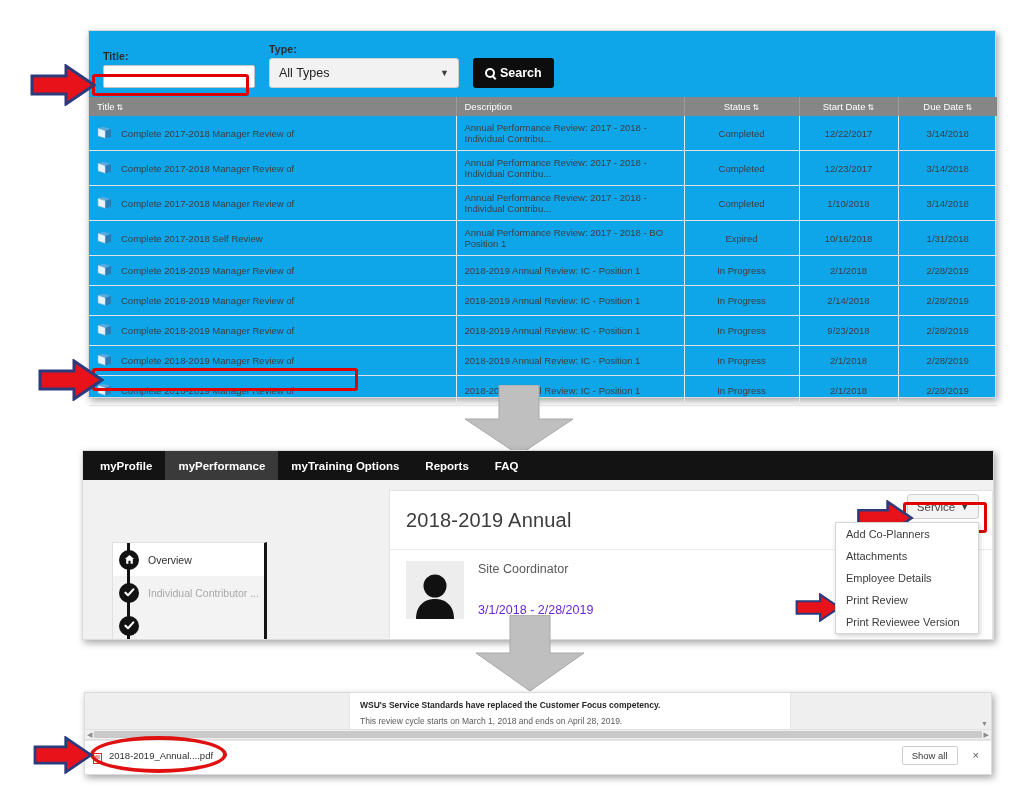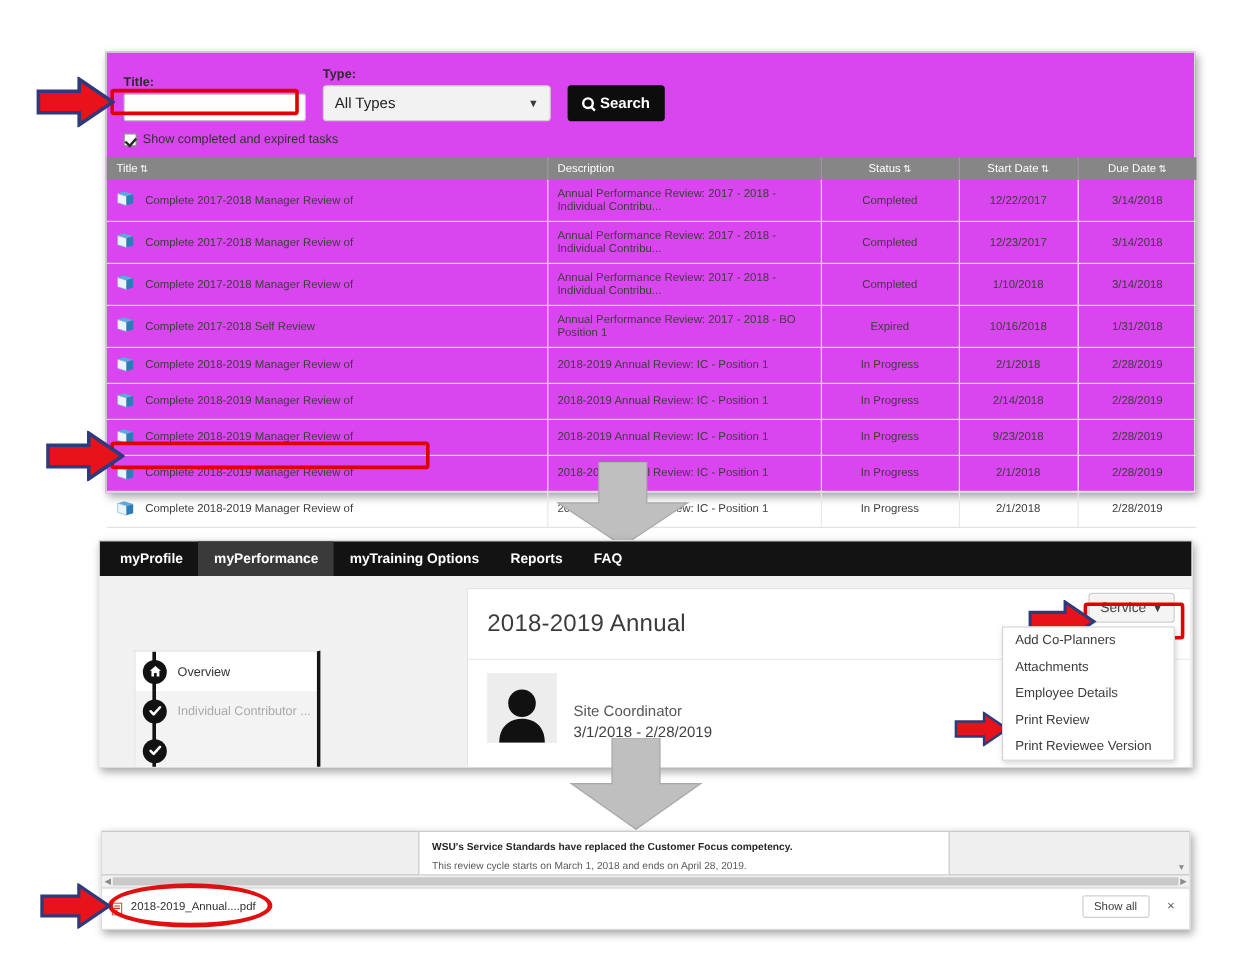--- a/index.html
+++ b/index.html
@@ -32,22 +32,22 @@
     border: 4px solid #e01010;
     border-radius: 50%;
     pointer-events: none;
   }
 
   
   .gray-arrow { position: absolute; }
 
   
   #sec1 {
-    left: 88px; top: 43px; width: 908px; height: 368px;
-    background: #d946ef;
+    left: 88px; top: 30px; width: 908px; height: 368px;
+    background: #0ea5e9;
     border: 1px solid #d8d8d8;
   }
   #sec1-inner { padding: 12px 14px 0 14px; }
   .field-row { display: flex; align-items: flex-end; gap: 14px; }
   .field-label {
     font-size: 10.5px; font-weight: bold; color: #2b2b2b;
     margin-bottom: 3px; letter-spacing: .1px;
   }
   .fld-title { width: 152px; }
   .fld-type  { width: 190px; }
@@ -134,21 +134,21 @@
     background: #ffffff; border: 1px solid #e4e4e4;
   }
   #detail-title {
     font-size: 20px; color: #3c3c3c; padding: 18px 0 0 16px; letter-spacing: .2px;
   }
   #detail-rule { border-top: 1px solid #ececec; margin-top: 17px; }
   #person-row { display: flex; align-items: flex-end; gap: 14px; padding: 11px 0 0 16px; }
   .avatar-box { width: 58px; height: 58px; background: #ededed; display: flex; align-items: flex-end; justify-content: center; }
   .avatar-svg { display: block; }
   .person-name { font-size: 12.5px; color: #595959; line-height: 17px; }
-  .person-dates { font-size: 12.5px; color: #404040; line-height: 17px; }
+  .person-dates { font-size: 12.5px; color: #6d28d9; line-height: 17px; margin-top: 24px; }
 
   
   #rail-card {
     position: absolute; left: 29px; top: 62px; width: 155px; height: 99px;
     background: #ffffff; border: 1px solid #e0e0e0; border-right: 3px solid #141414;
     overflow: hidden;
   }
   .rail-row { display: flex; align-items: center; height: 33px; padding-left: 6px; gap: 9px; position: relative; }
   .rail-row.sel { background: #ffffff; }
   .rail-row.dim { background: #f3f3f3; }
@@ -229,24 +229,20 @@
             <span>All Types</span>
             <span class="caret">▼</span>
           </div>
         </div>
         <button class="search-btn">
           <span class="mag"></span>
           <span>Search</span>
         </button>
       </div>
 
-      <div class="chk-row">
-        <span class="chkbox"></span>
-        <span class="chk-label">Show completed and expired tasks</span>
-      </div>
     </div>
 
     <table class="tasks">
       <colgroup>
         <col class="col-title">
           <col class="col-desc">
           <col class="col-status">
           <col class="col-start">
           <col class="col-due">
       </colgroup>

